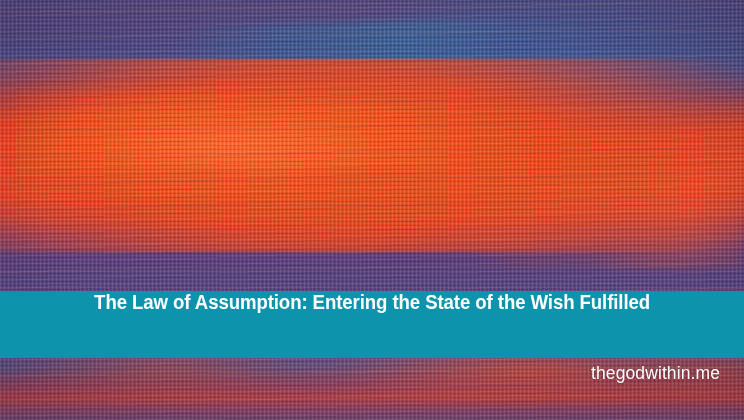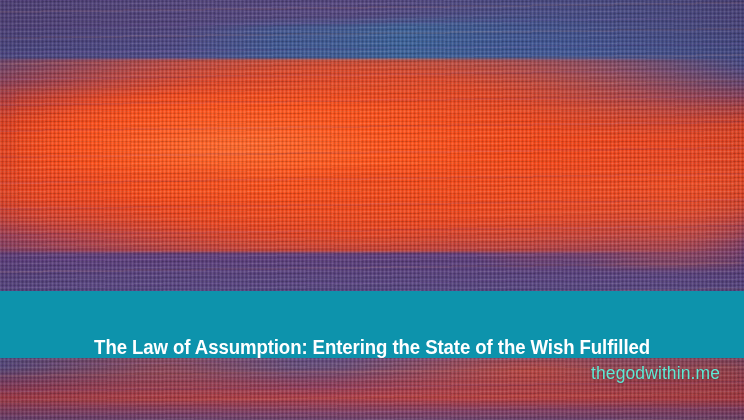--- a/index.html
+++ b/index.html
@@ -228,21 +228,21 @@
 
   
   .title-bar {
     position: absolute;
     left: 0;
     right: 0;
     top: 291px;
     height: 67px;
     background: #0d93ac;
     display: flex;
-    align-items: flex-end;
+    align-items: flex-start;
     justify-content: center;
     box-sizing: border-box;
     padding: 0 26px;
     z-index: 5;
   }
 
   .title-text {
     color: #ffffff;
     font-family: "Liberation Sans", sans-serif;
     font-weight: bold;
@@ -252,21 +252,21 @@
     text-align: center;
     white-space: nowrap;
     transform: scaleX(0.955);
   }
 
   
   .site-name {
     position: absolute;
     right: 24px;
     top: 363px;
-    color: #5eead4;
+    color: #ffffff;
     font-family: "Liberation Sans", sans-serif;
     font-weight: normal;
     font-size: 17.5px;
     letter-spacing: 0.1px;
     z-index: 5;
     text-shadow: 0 1px 2px rgba(40,10,30,0.35);
   }
 </style>
 </head>
 <body>

